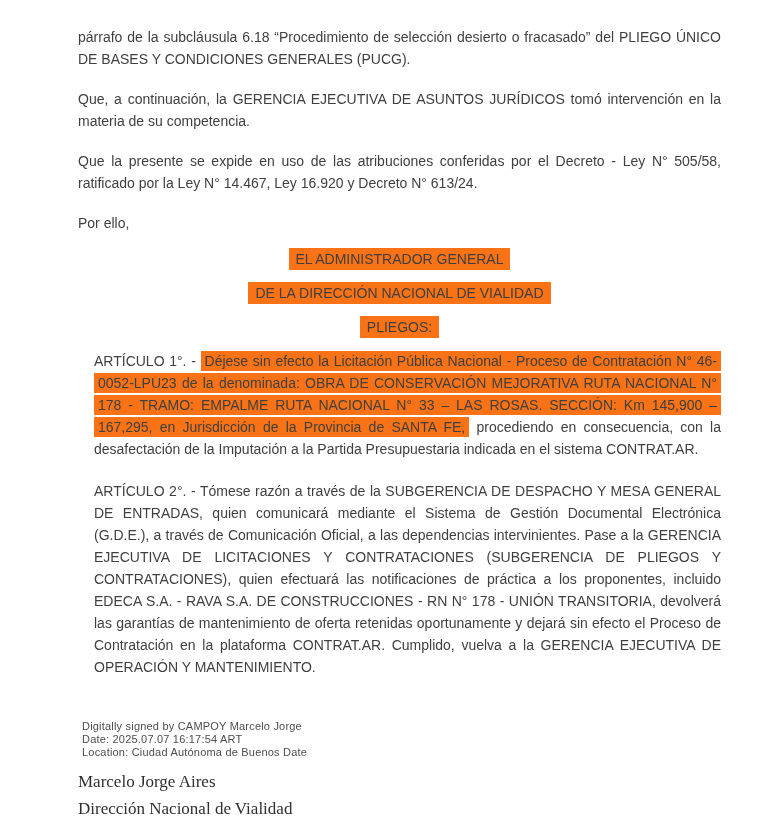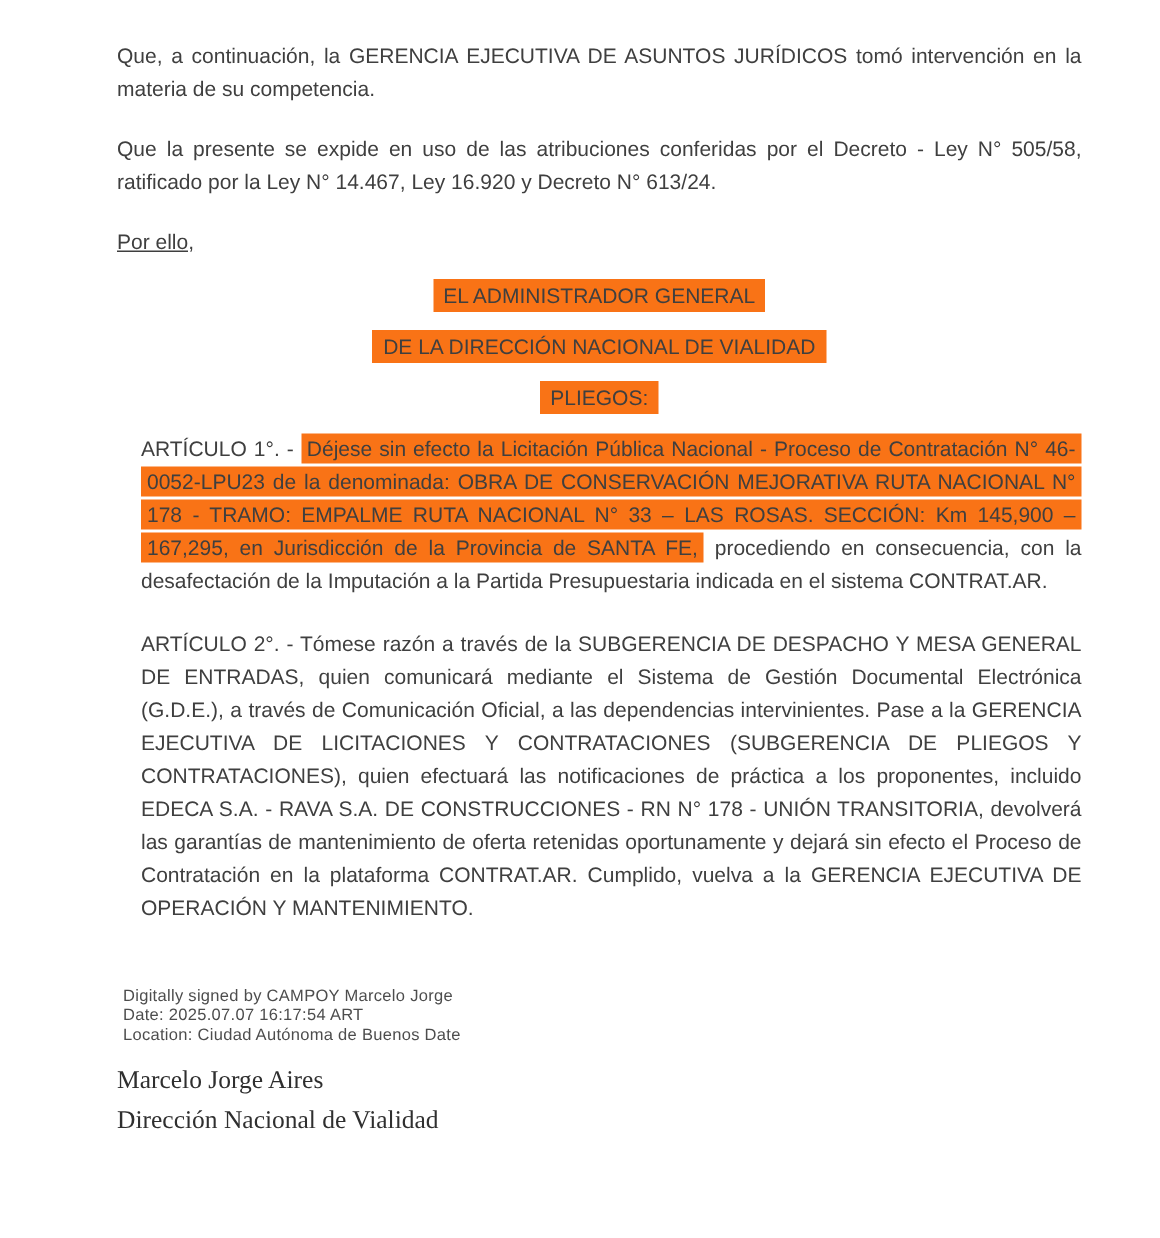--- a/index.html
+++ b/index.html
@@ -21,21 +21,20 @@
     overflow: hidden;
   }
   .para {
     margin: 0 0 18px 0;
   }
   .justify {
     text-align: justify;
   }
   .por-ello {
     margin: 0 0 14px 0;
-    text-decoration: underline;
   }
   .heading {
     margin: 12px 0 12px 0;
     text-align: center;
   }
   mark {
     background: #f97316;
     color: inherit;
     padding: 2px 4px;
     -webkit-box-decoration-break: clone;
@@ -62,20 +61,21 @@
     font-size: 17px;
     line-height: 27px;
     color: #2f2f2f;
   }
 </style>
 </head>
 <body>
 
 <div class="page">
 
+  <p class="para justify">párrafo de la subcláusula 6.18 “Procedimiento de selección desierto o fracasado” del PLIEGO ÚNICO DE BASES Y CONDICIONES GENERALES (PUCG).</p>
 
   <p class="para justify">Que, a continuación, la GERENCIA EJECUTIVA DE ASUNTOS JURÍDICOS tomó intervención en la materia de su competencia.</p>
 
   <p class="para justify">Que la presente se expide en uso de las atribuciones conferidas por el Decreto - Ley N° 505/58, ratificado por la Ley N° 14.467, Ley 16.920 y Decreto N° 613/24.</p>
 
   <p class="para por-ello">Por ello,</p>
 
   <p class="heading"><mark>EL ADMINISTRADOR GENERAL</mark></p>
 
   <p class="heading"><mark>DE LA DIRECCIÓN NACIONAL DE VIALIDAD</mark></p>

